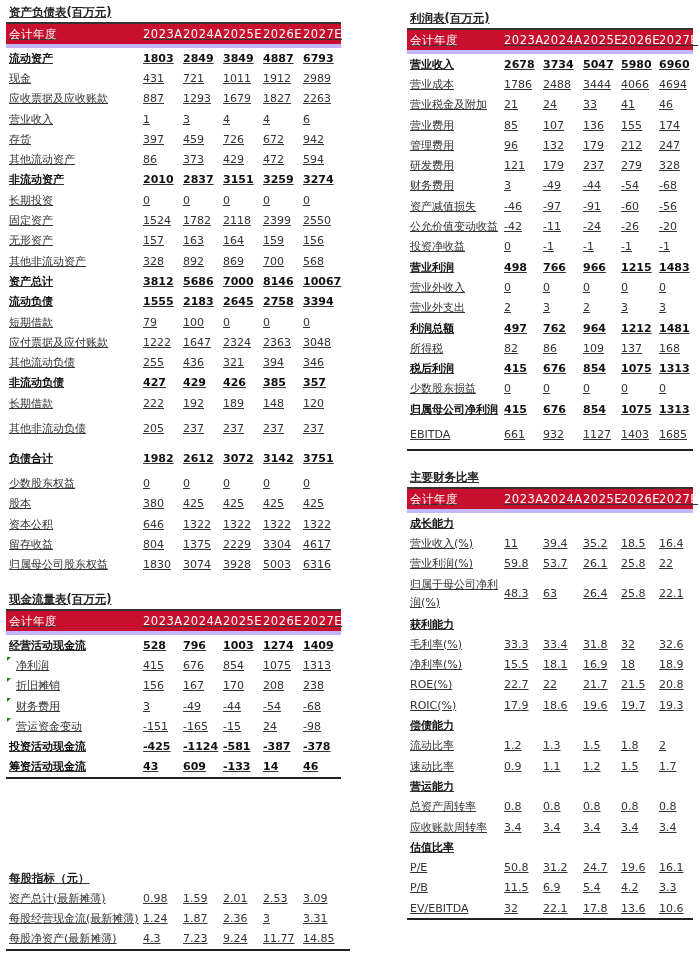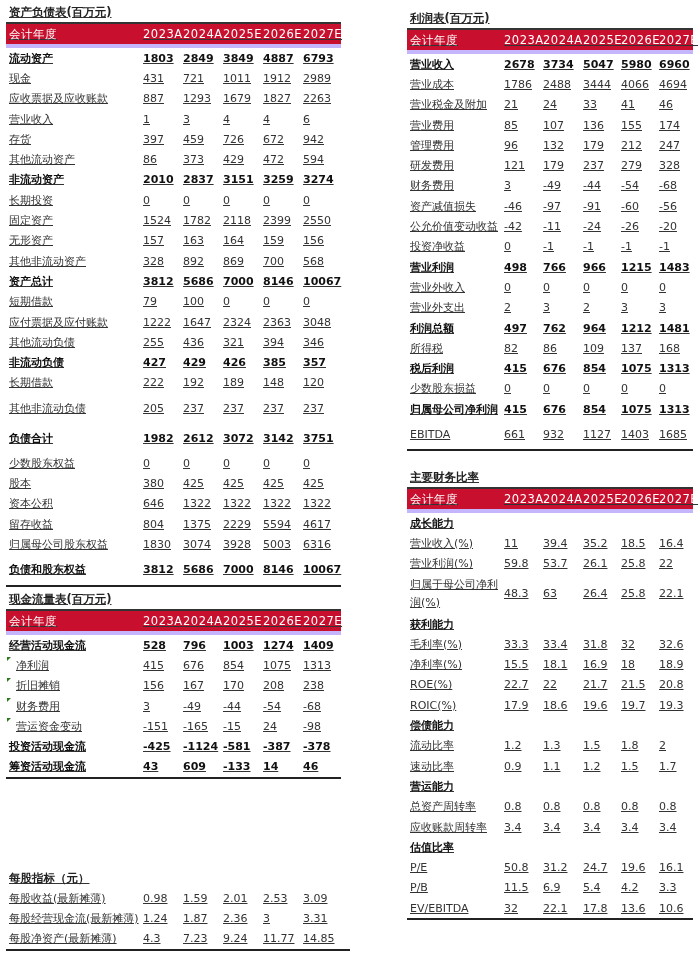--- a/index.html
+++ b/index.html
@@ -132,20 +132,28 @@
           <td>568</td>
         </tr>
         <tr class="bold">
           <td>资产总计</td>
           <td>3812</td>
           <td>5686</td>
           <td>7000</td>
           <td>8146</td>
           <td>10067</td>
         </tr>
+        <tr class="bold">
+          <td>流动负债</td>
+          <td>1555</td>
+          <td>2183</td>
+          <td>2645</td>
+          <td>2758</td>
+          <td>3394</td>
+        </tr>
         <tr>
           <td>短期借款</td>
           <td>79</td>
           <td>100</td>
           <td>0</td>
           <td>0</td>
           <td>0</td>
         </tr>
         <tr>
           <td>应付票据及应付账款</td>
@@ -217,38 +225,30 @@
           <td>1322</td>
           <td>1322</td>
           <td>1322</td>
           <td>1322</td>
         </tr>
         <tr>
           <td>留存收益</td>
           <td>804</td>
           <td>1375</td>
           <td>2229</td>
-          <td>5594</td>
+          <td>3304</td>
           <td>4617</td>
         </tr>
         <tr>
           <td>归属母公司股东权益</td>
           <td>1830</td>
           <td>3074</td>
           <td>3928</td>
           <td>5003</td>
           <td>6316</td>
-        </tr>
-        <tr class="bold tall">
-          <td class="endline">负债和股东权益</td>
-          <td class="endline">3812</td>
-          <td class="endline">5686</td>
-          <td class="endline">7000</td>
-          <td class="endline">8146</td>
-          <td class="endline">10067</td>
         </tr>
       </tbody>
     </table>
 </div>
 
 <div class="block" style="left:6px;top:589px;width:335px;">
   <div class="title">现金流量表(百万元)</div>
   <table>
     <colgroup>
         <col style="width:134px">
@@ -335,21 +335,21 @@
     <colgroup>
         <col style="width:134px">
         <col style="width:40px">
         <col style="width:40px">
         <col style="width:40px">
         <col style="width:40px">
         <col>
       </colgroup>
   <tbody>
         <tr>
-          <td>每股收益(最新摊薄)</td>
+          <td>资产总计(最新摊薄)</td>
           <td>0.98</td>
           <td>1.59</td>
           <td>2.01</td>
           <td>2.53</td>
           <td>3.09</td>
         </tr>
         <tr>
           <td>每股经营现金流(最新摊薄)</td>
           <td>1.24</td>
           <td>1.87</td>

